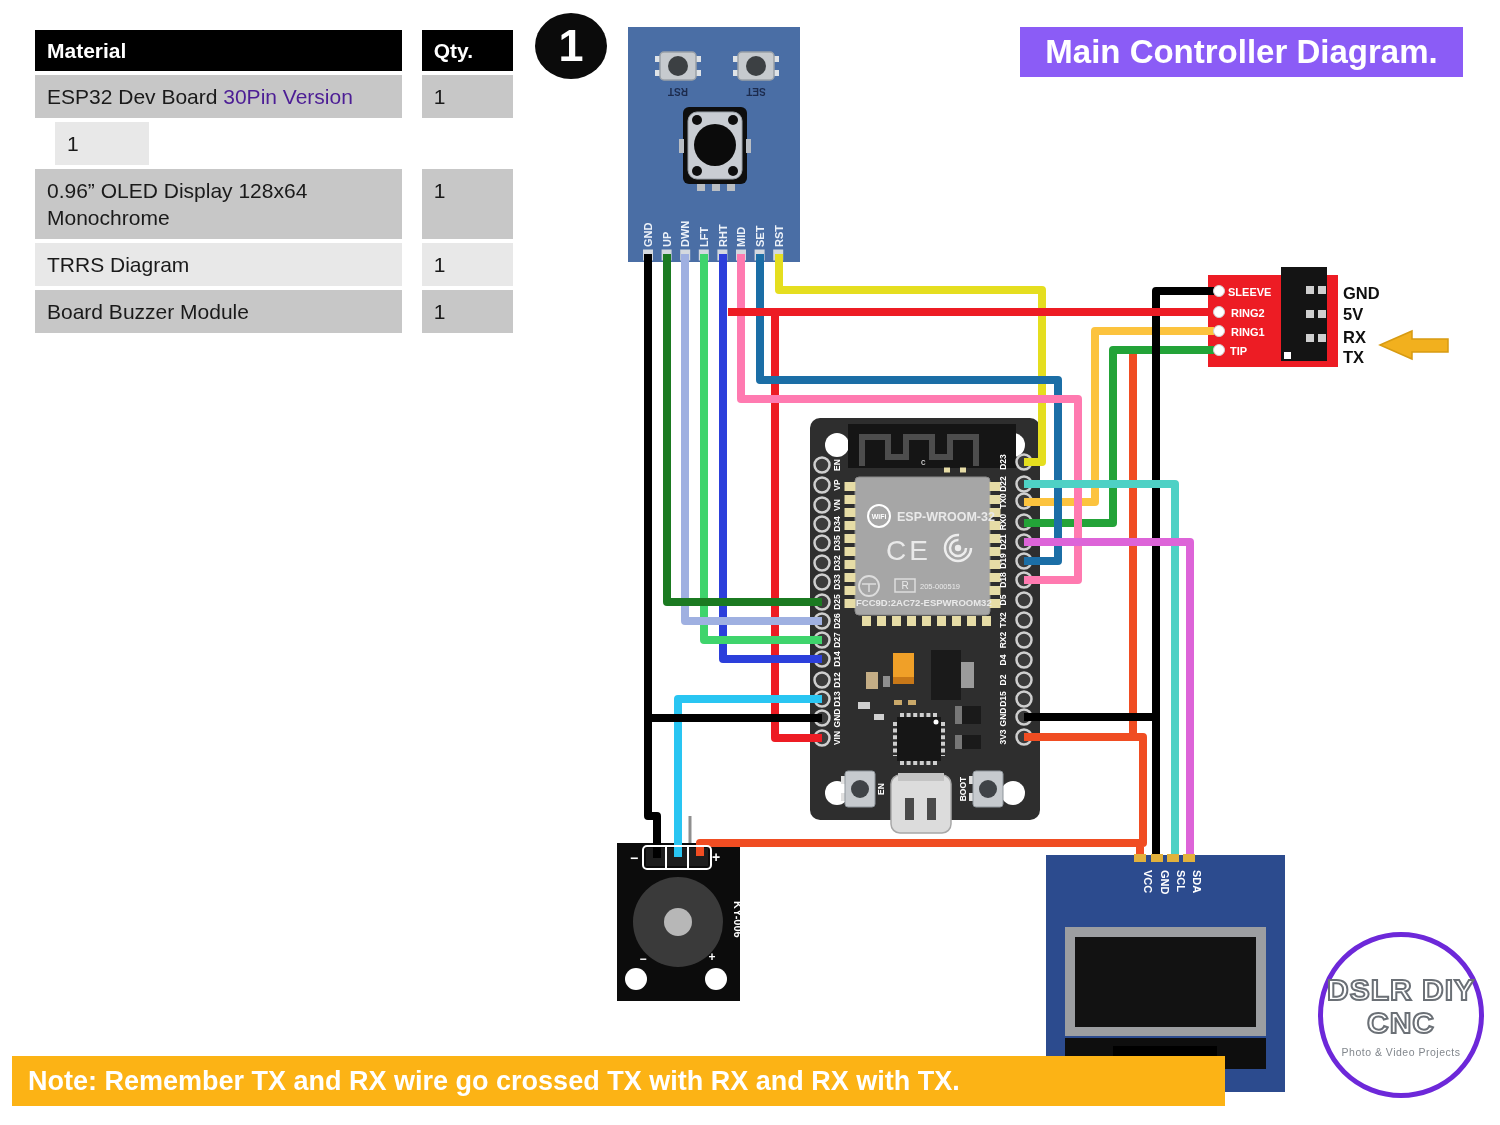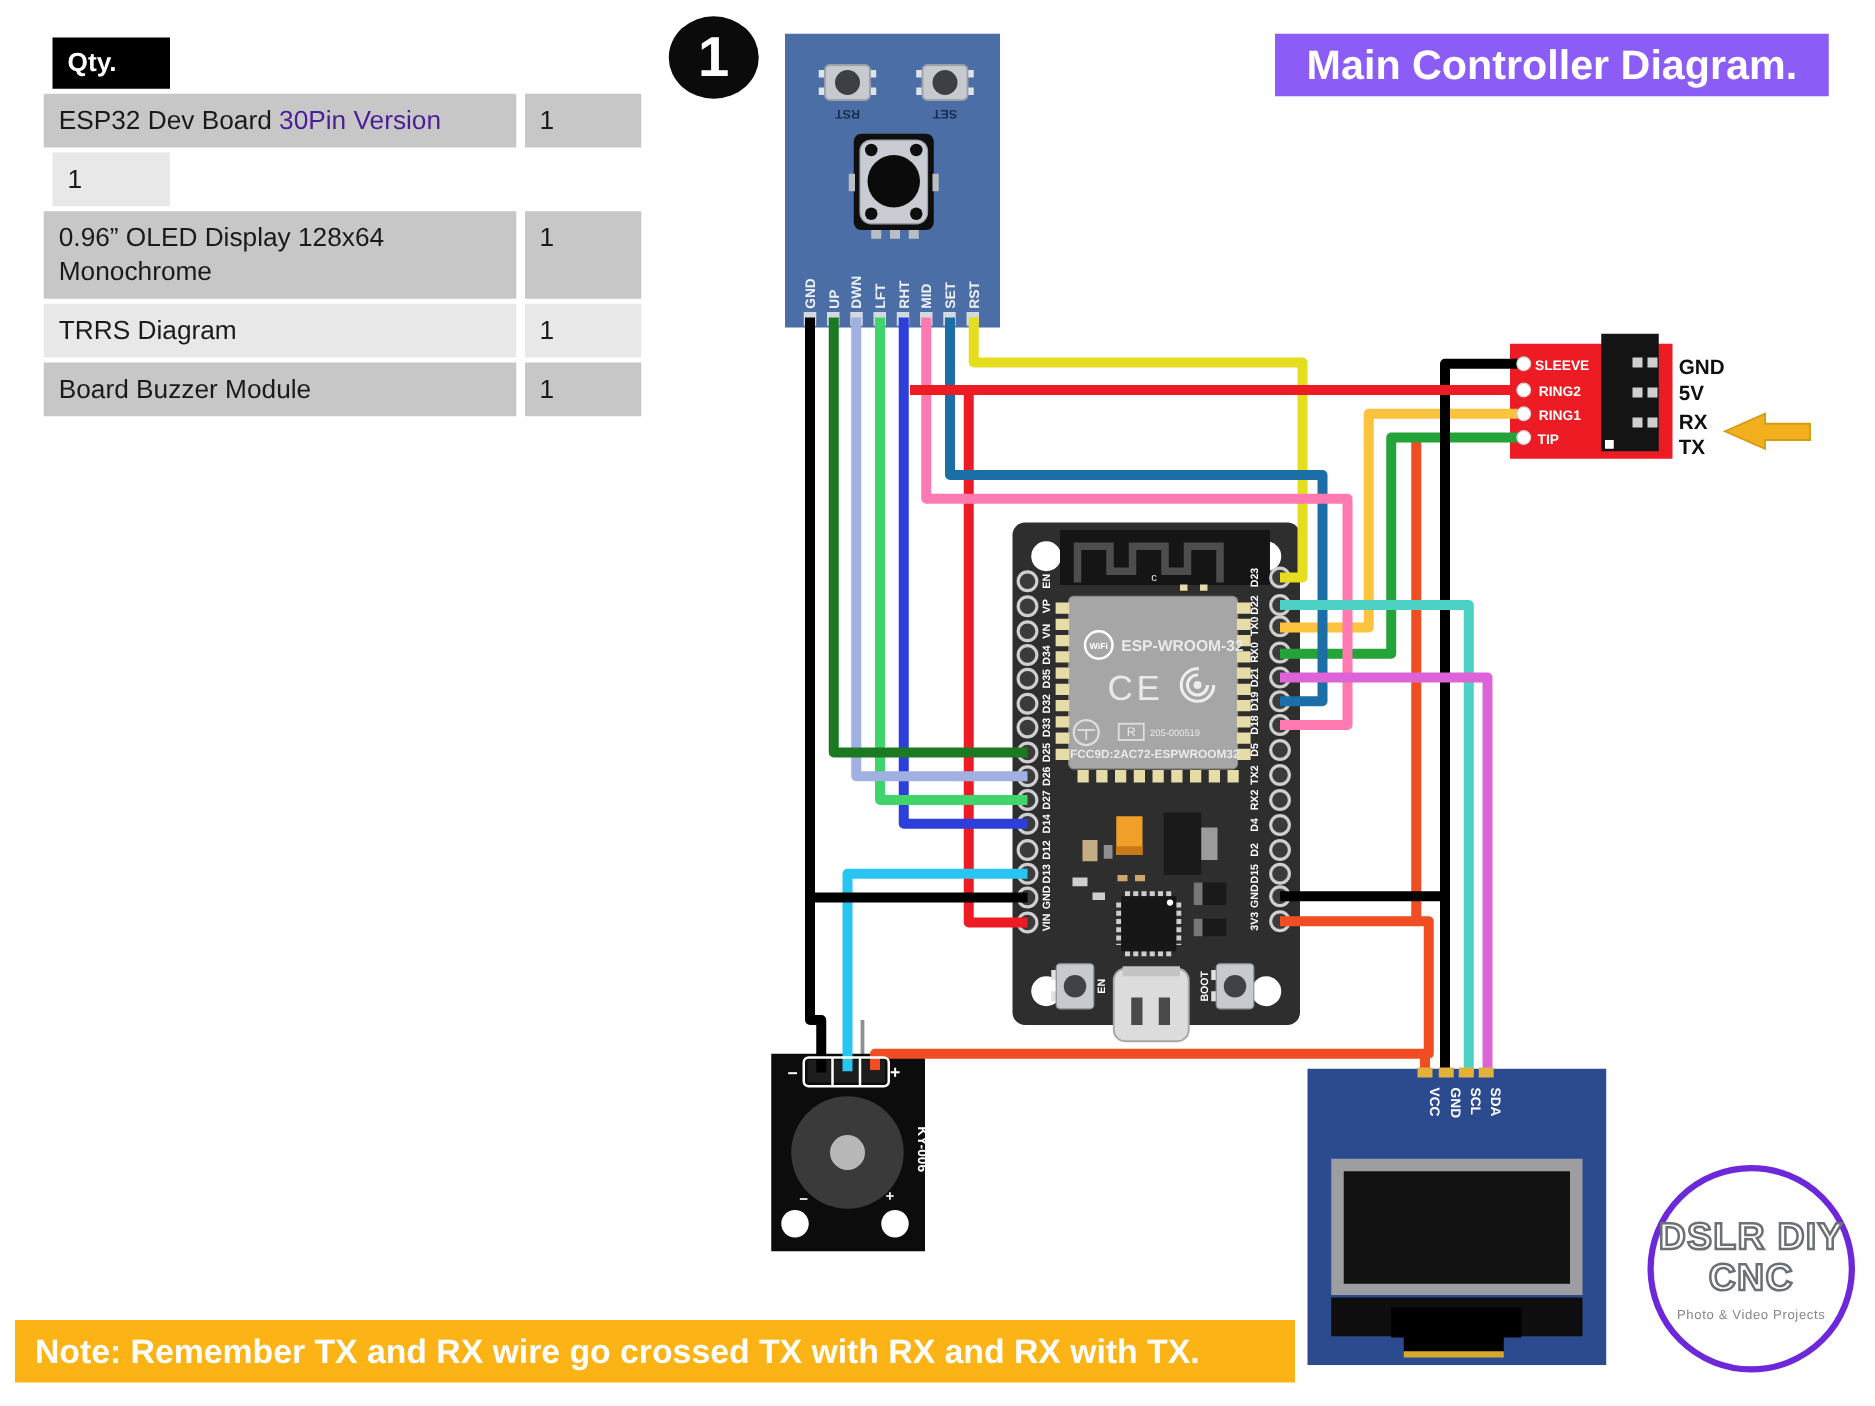--- a/index.html
+++ b/index.html
@@ -6,31 +6,31 @@
   .canvas{position:relative;width:1500px;height:1125px;background:#fff;overflow:hidden;
           font-family:"Liberation Sans",sans-serif;}
   .canvas > svg{position:absolute;left:0;top:0;}
   .overlay{position:absolute;z-index:5;}
 
   
   .mtable{left:35px;top:30px;width:478px;font-size:21px;color:#1a1a1a;}
   .trow{display:flex;margin-bottom:4px;}
   .cell{box-sizing:border-box;padding:8px 6px 8px 12px;line-height:27px;}
   .cmat{width:380px;}
-  .cqty{width:94px;margin-left:7px;}
+  .cqty{width:94px;margin-left:20px;}
   .thead .cell{background:#000;color:#fff;font-weight:bold;padding-top:7px;padding-bottom:7px;}
   .shade-a .cell{background:#c7c7c7;}
   .shade-b .cell{background:#e8e8e8;}
   .redtxt{color:#4c1d95;}
 
   .badge{left:535px;top:13px;width:72px;height:66px;background:#0b0b0b;border-radius:50%;
          color:#fff;font-weight:bold;font-size:45px;display:flex;align-items:center;justify-content:center;}
   .title{left:1020px;top:27px;width:443px;height:50px;background:#8b5cf6;color:#fff;
          font-weight:bold;font-size:33px;display:flex;align-items:center;justify-content:center;}
-  .note{left:12px;top:1056px;width:1024px;height:50px;background:#fcb315;color:#fff;
+  .note{left:12px;top:1056px;width:1213px;height:50px;background:#fcb315;color:#fff;
         font-weight:bold;font-size:27px;display:flex;align-items:center;padding-left:16px;box-sizing:border-box;}
 
   .logo{left:1318px;top:932px;width:166px;height:166px;border:5px solid #6d28d9;border-radius:50%;
         box-sizing:border-box;display:flex;flex-direction:column;align-items:center;justify-content:center;
         background:#fff;}
   .logo .l1,.logo .l2{font-weight:bold;font-size:30px;letter-spacing:1px;color:#fff;
         -webkit-text-stroke:2px #6b7076;line-height:33px;}
   .logo .tag{font-size:10.5px;color:#82878d;margin-top:7px;letter-spacing:0.5px;}
 
   
@@ -349,20 +349,21 @@
   <g stroke="#ffffff" stroke-width="2" fill="none">
     <rect x="643" y="846" width="68" height="23" rx="4"></rect>
     <line x1="666" y1="846" x2="666" y2="869"></line>
         <line x1="688" y1="846" x2="688" y2="869"></line>
   </g>
   <polygon points="1380,345 1412,331 1412,339 1448,339 1448,352 1412,352 1412,359" stroke="#d79b12" stroke-width="1.5" fill="#f2b01e"></polygon>
 </svg>
 
 <div class="overlay mtable">
   <div class="trow thead">
+    <div class="cell cmat">Material</div>
     <div class="cell cqty">Qty.</div>
   </div>
   <div class="trow shade-a">
     <div class="cell cmat"><span>ESP32 Dev Board </span><span class="redtxt">30Pin Version</span></div>
     <div class="cell cqty">1</div>
   </div>
   <div class="trow shade-b">
     <div class="cell cqty">1</div>
   </div>
   <div class="trow shade-a">

